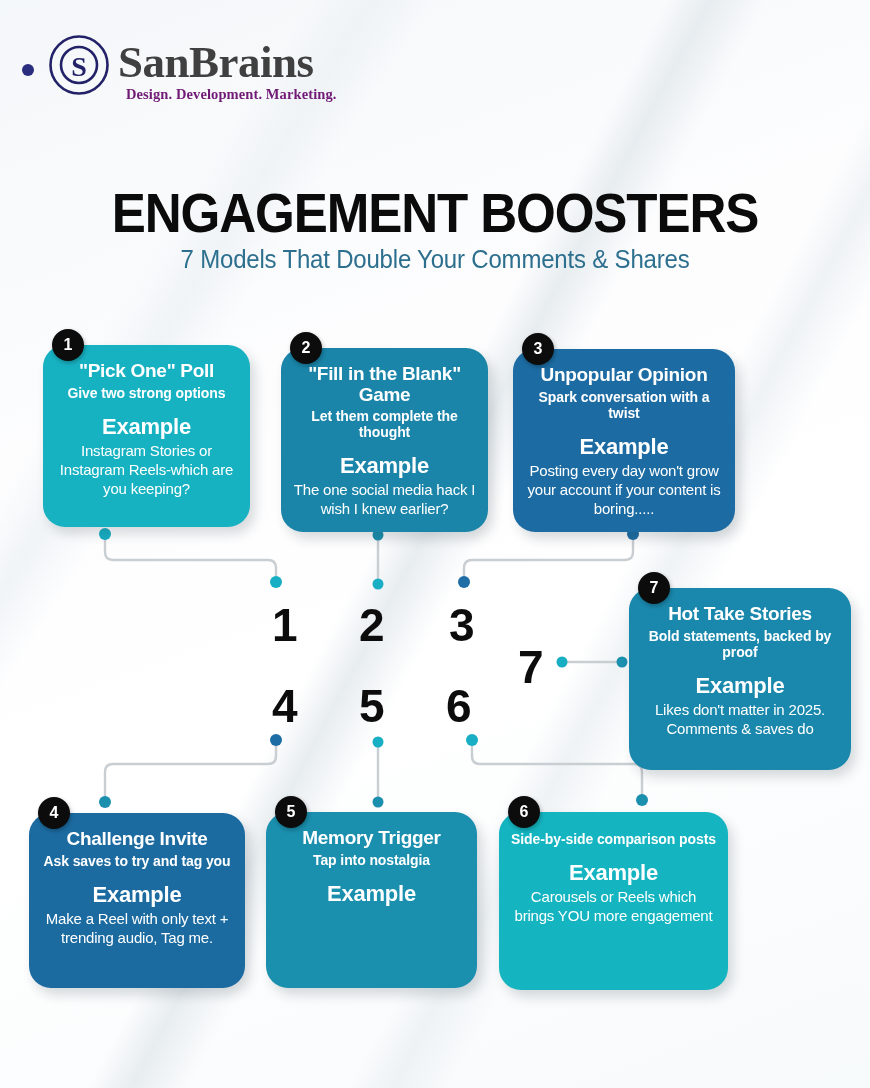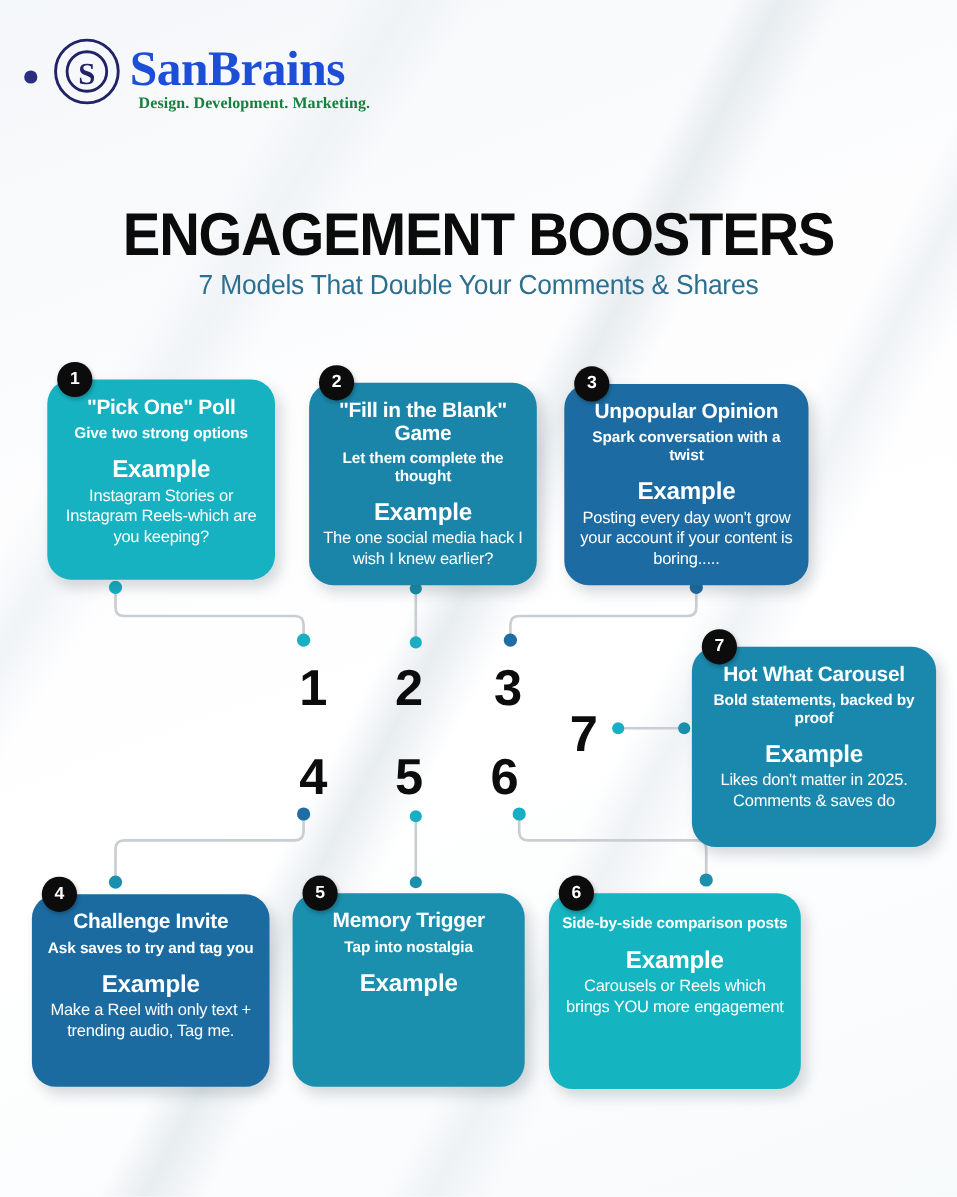--- a/index.html
+++ b/index.html
@@ -52,31 +52,31 @@
     position: absolute;
     left: 26px; top: 10px;
     width: 62px; height: 62px;
   }
   #logo-wordmark {
     position: absolute;
     left: 96px; top: 12px;
     font-family: "Liberation Serif", serif;
     font-size: 45px;
     font-weight: 700;
-    color: #1d4ed8;
+    color: #404040;
     letter-spacing: -0.5px;
     white-space: nowrap;
   }
   #logo-tagline {
     position: absolute;
     left: 104px; top: 62px;
     font-family: "Liberation Serif", serif;
     font-size: 14.5px;
     font-weight: 700;
-    color: #15803d;
+    color: #701a75;
     letter-spacing: 0.1px;
     white-space: nowrap;
   }
 
   
   #main-title {
     position: absolute;
     left: 0; right: 0;
     top: 181px;
     text-align: center;
@@ -262,21 +262,21 @@
   <div class="card" id="card-3">
     <div class="badge">3</div>
     <div class="card-title">Unpopular Opinion</div>
     <div class="card-sub">Spark conversation with a twist</div>
     <div class="card-ex-label">Example</div>
     <div class="card-ex-body">Posting every day won't grow your account if your content is boring.....</div>
   </div>
 
   <div class="card" id="card-7">
     <div class="badge">7</div>
-    <div class="card-title">Hot What Carousel</div>
+    <div class="card-title">Hot Take Stories</div>
     <div class="card-sub">Bold statements, backed by proof</div>
     <div class="card-ex-label">Example</div>
     <div class="card-ex-body">Likes don't matter in 2025. Comments &amp; saves do</div>
   </div>
 
   <div class="card" id="card-4">
     <div class="badge">4</div>
     <div class="card-title">Challenge Invite</div>
     <div class="card-sub">Ask saves to try and tag you</div>
     <div class="card-ex-label">Example</div>

